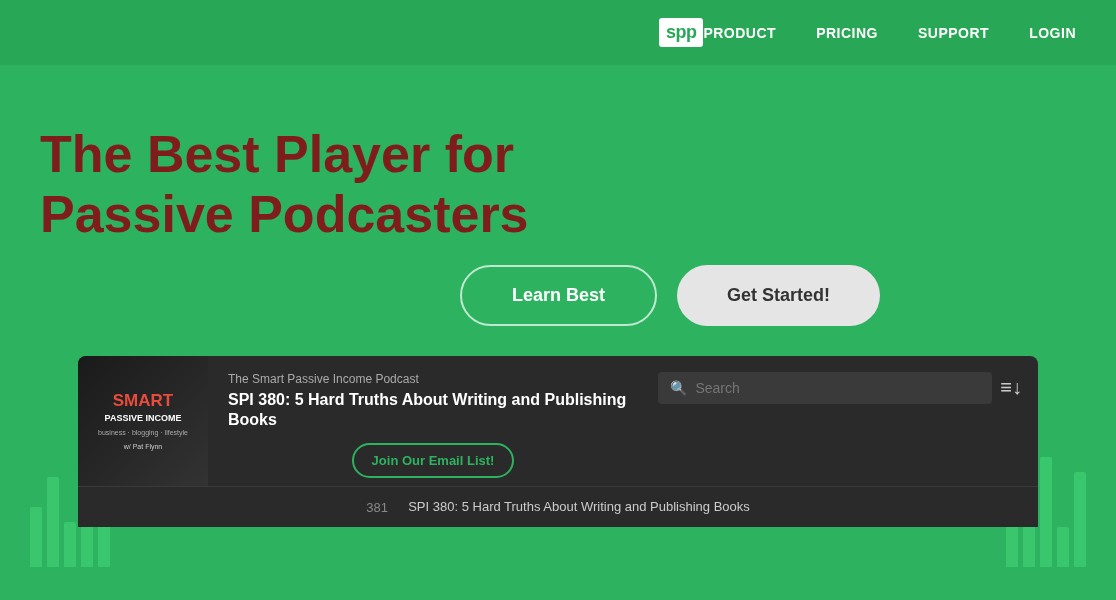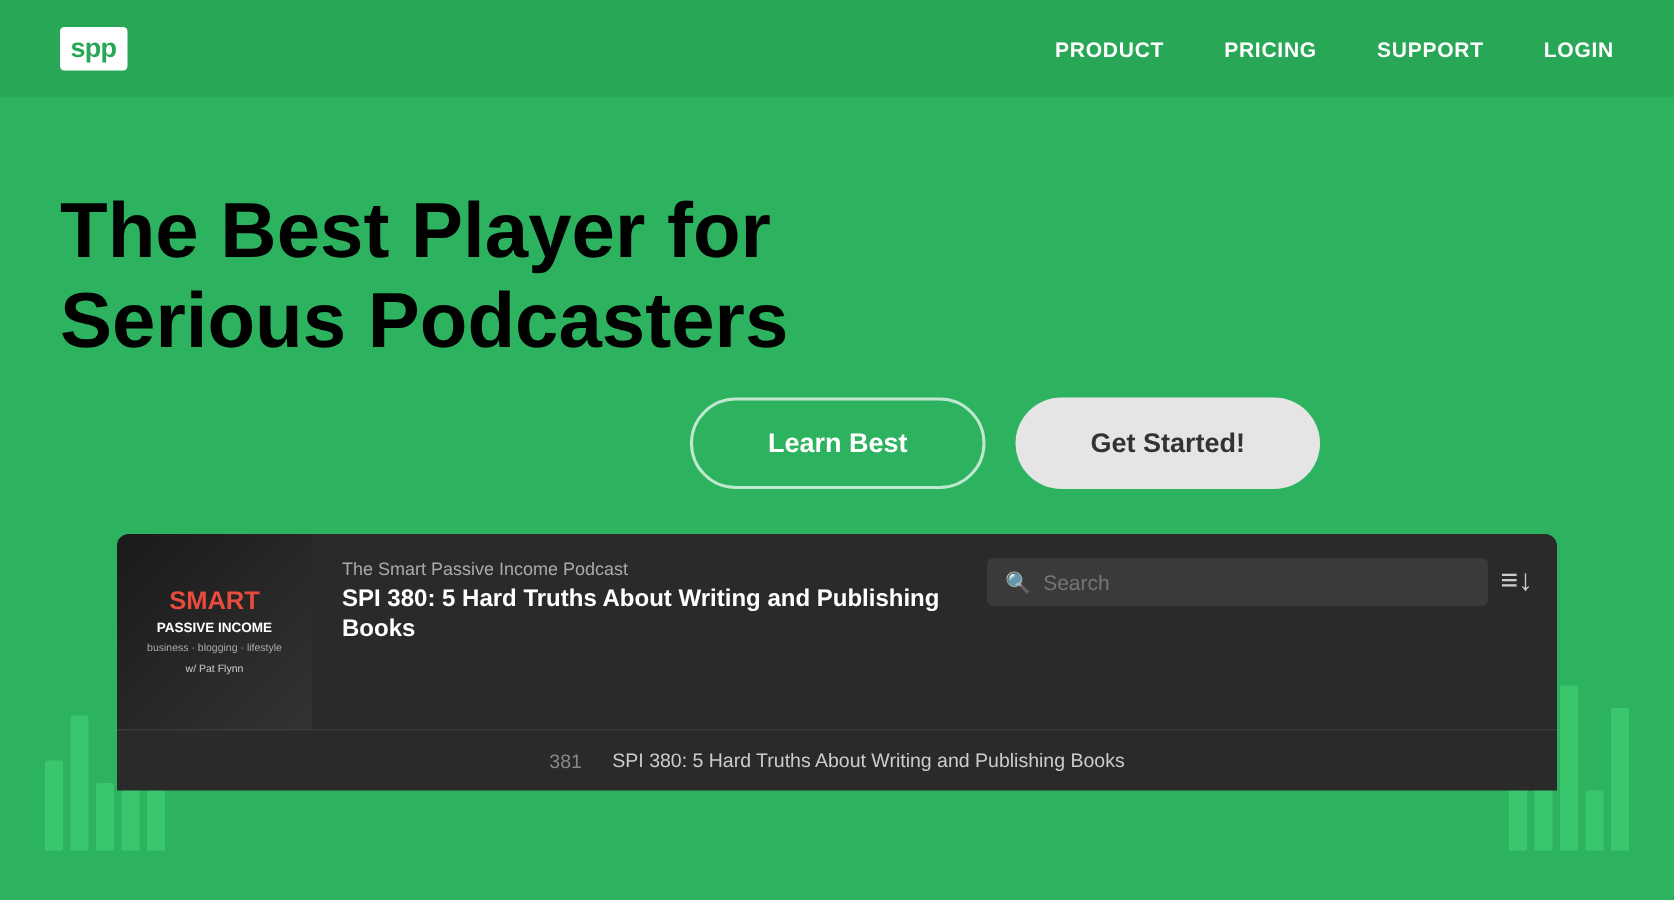--- a/index.html
+++ b/index.html
@@ -2,21 +2,21 @@
 <html><head>
   <meta charset="utf-8">
   <style>
     * { margin: 0; padding: 0; box-sizing: border-box; }
     body { font-family: Arial, sans-serif; width: 1116px; height: 600px; overflow: hidden; background: #2db360; }
 
     
     nav {
       display: flex;
       align-items: center;
-      justify-content: space-between;
+      justify-content: flex-end;
       padding: 18px 40px;
       background: #28a857;
     }
     .logo-area {
       display: flex;
       align-items: center;
       gap: 10px;
     }
     .logo-box {
       background: white;
@@ -47,21 +47,21 @@
     }
 
     
     .hero {
       background: #2db360;
       padding: 60px 40px 40px 40px;
       min-height: 400px;
       position: relative;
     }
     .hero-title {
-      color: #000000;
+      color: #7f1d1d;
       font-size: 52px;
       font-weight: 700;
       line-height: 1.15;
       max-width: 550px;
       margin-bottom: 50px;
     }
     .hero-buttons {
       display: flex;
       gap: 20px;
       margin-left: 420px;
@@ -297,21 +297,21 @@
   <div class="side-bars-right">
     <div class="bar" style="height:80px"></div>
     <div class="bar" style="height:55px"></div>
     <div class="bar" style="height:110px"></div>
     <div class="bar" style="height:40px"></div>
     <div class="bar" style="height:95px"></div>
   </div>
 
   <h1 class="hero-title">
     <span>The Best Player for</span><br>
-    <span>Serious Podcasters</span>
+    <span>Passive Podcasters</span>
   </h1>
 
   <div class="hero-buttons">
     <button class="btn-learn-more">Learn Best</button>
     <button class="btn-get-started">Get Started!</button>
   </div>
 
   <div style="display:flex; justify-content:center; margin-top: 30px; position: relative;">
     <div class="player-section" style="position:relative; bottom:auto; left:auto; transform:none;">
       <div class="player-top">
@@ -325,20 +325,21 @@
             <div class="artwork-subtitle">business · blogging · lifestyle</div>
             <div class="artwork-host">w/ Pat Flynn</div>
           </div>
         </div>
 
         <div class="player-info">
           <div>
             <div class="podcast-name">The Smart Passive Income Podcast</div>
             <div class="episode-title">SPI 380: 5 Hard Truths About Writing and Publishing Books</div>
           </div>
+          <button class="cta-btn">Join Our Email List!</button>
         </div>
 
         <div class="player-search-area">
           <div class="search-row">
             <div class="search-input-wrap">
               <span class="search-icon">🔍</span>
               <input class="search-input" type="text" placeholder="Search" style="">
             </div>
             <span class="sort-icon">≡↓</span>
           </div>

